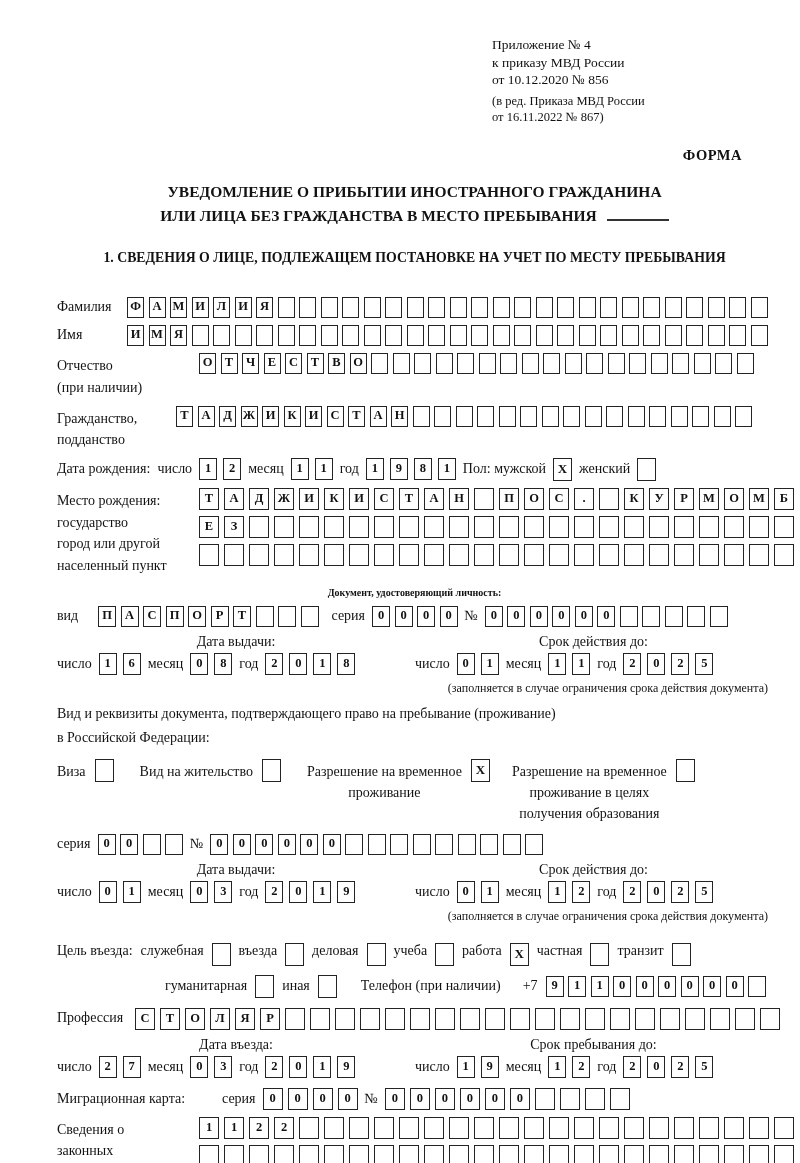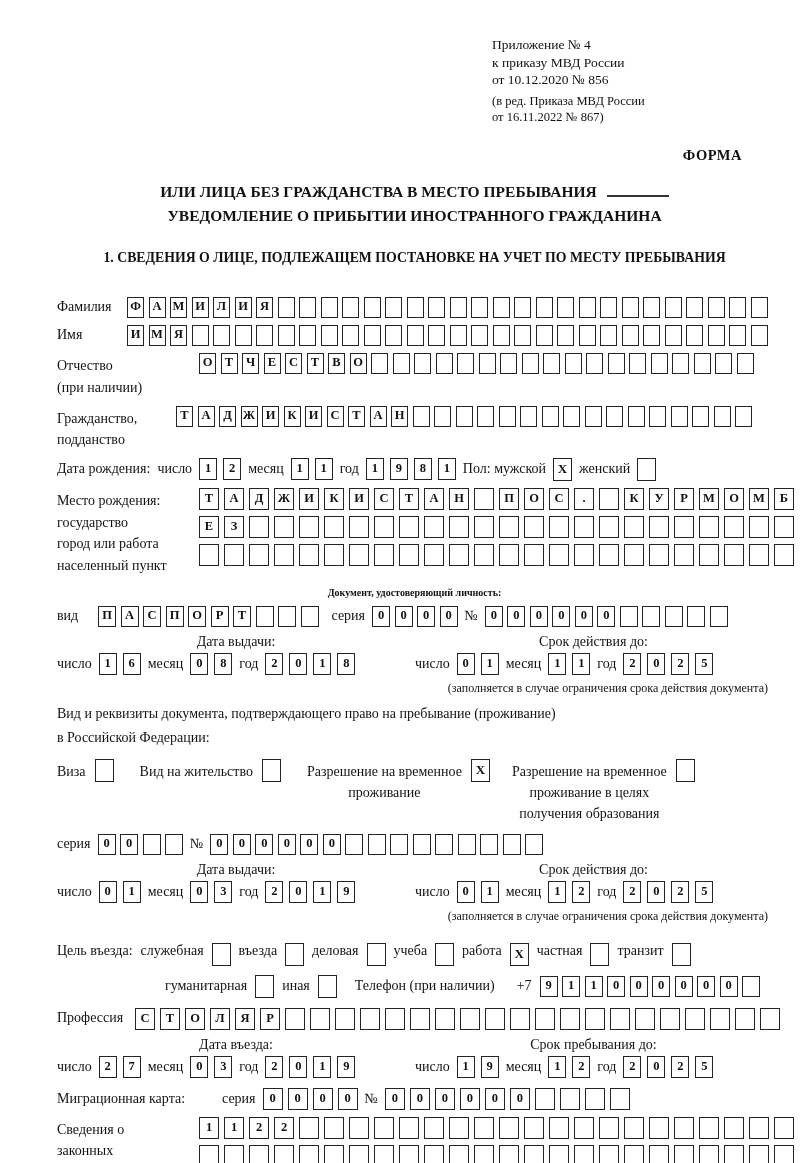--- a/index.html
+++ b/index.html
@@ -84,22 +84,22 @@
     <div>от 10.12.2020 № 856</div>
     <div class="amend">
       <div>(в ред. Приказа МВД России</div>
       <div>от 16.11.2022 № 867)</div>
     </div>
   </div>
 
   <div class="forma">ФОРМА</div>
 
   <div class="title">
+    <div>УВЕДОМЛЕНИЕ О ПРИБЫТИИ ИНОСТРАННОГО ГРАЖДАНИНА</div>
     <div><span>ИЛИ ЛИЦА БЕЗ ГРАЖДАНСТВА В МЕСТО ПРЕБЫВАНИЯ</span><span class="uline"></span></div>
-    <div>УВЕДОМЛЕНИЕ О ПРИБЫТИИ ИНОСТРАННОГО ГРАЖДАНИНА</div>
   </div>
 
   <div class="sec-heading">1. СВЕДЕНИЯ О ЛИЦЕ, ПОДЛЕЖАЩЕМ ПОСТАНОВКЕ НА УЧЕТ ПО МЕСТУ ПРЕБЫВАНИЯ</div>
 
   <div class="row">
     <div class="lbl lbl-w70">Фамилия</div>
     <div class="cells">
         <span class="cell">Ф</span>
         <span class="cell">А</span>
         <span class="cell">М</span>
@@ -262,21 +262,21 @@
     <span class="t">Пол: мужской</span>
     <span class="box">X</span>
     <span class="t">женский</span>
     <span class="box"></span>
   </div>
 
   <div class="row mt6">
     <div class="lbl lbl-w142 lbl-stack">
       <div>Место рождения:</div>
       <div>государство</div>
-      <div>город или работа</div>
+      <div>город или другой</div>
       <div>населенный пункт</div>
     </div>
     <div class="bp-rows">
       <div class="cells cells-lg">
           <span class="cell">Т</span>
           <span class="cell">А</span>
           <span class="cell">Д</span>
           <span class="cell">Ж</span>
           <span class="cell">И</span>
           <span class="cell">К</span>
@@ -561,21 +561,21 @@
     <span class="t">частная</span>
     <span class="box"></span>
     <span class="t">транзит</span>
     <span class="box"></span>
   </div>
   <div class="purpose-line2">
     <span class="t">гуманитарная</span>
     <span class="box"></span>
     <span class="t">иная</span>
     <span class="box"></span>
-    <span class="t" style="margin-left:10px">Телефон (при наличии)</span>
+    <span class="t" style="margin-left:16px">Телефон (при наличии)</span>
     <span class="t" style="margin-left:14px">+7</span>
     <span class="cells cells-md">
         <span class="cell">9</span>
         <span class="cell">1</span>
         <span class="cell">1</span>
         <span class="cell">0</span>
         <span class="cell">0</span>
         <span class="cell">0</span>
         <span class="cell">0</span>
         <span class="cell">0</span>

